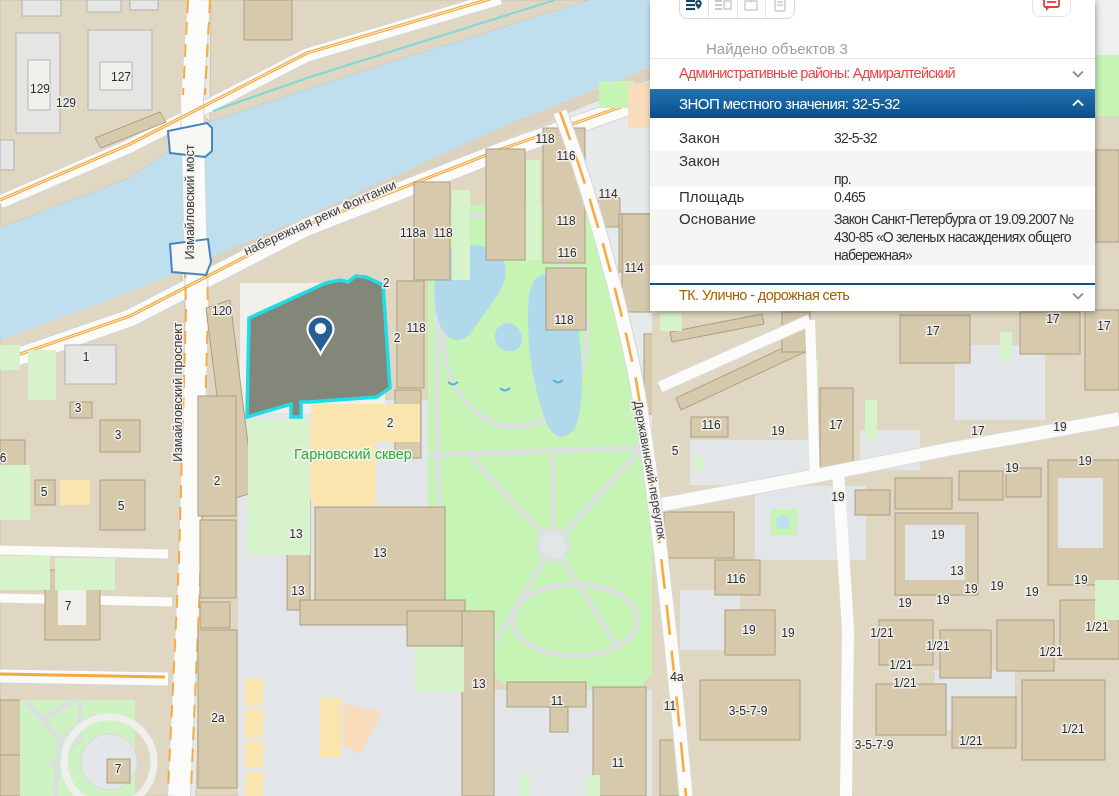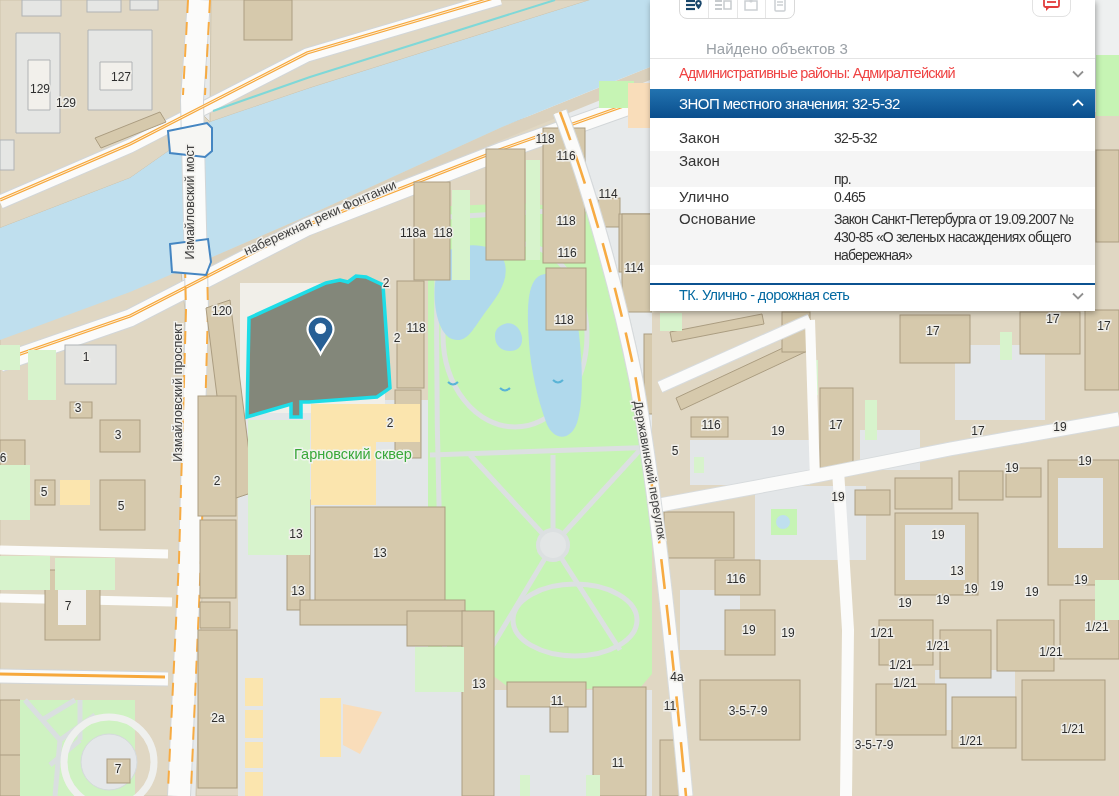--- a/index.html
+++ b/index.html
@@ -14,21 +14,21 @@
 .found{left:13px;top:40px;font-size:15px;color:#9ba1a7;margin-left:43px;}
 .hr1{left:0;top:58px;width:445px;height:0;border-top:1px solid #e4e4e4;}
 .acc1{left:29px;top:65px;font-size:14.5px;color:#ef4444;letter-spacing:-0.8px;}
 .blueh{left:0;top:89px;width:445px;height:29px;background:linear-gradient(#2273b0,#0a4e8d);}
 .blueh b{position:absolute;left:29px;top:6px;font-size:15px;color:#fff;font-weight:normal;letter-spacing:-0.55px;}
 .stripe1{left:0;top:151px;width:445px;height:36px;background:#f5f5f5;}
 .stripe2{left:0;top:209px;width:445px;height:56px;background:#f5f5f5;}
 .rl{font-size:15px;color:#333;white-space:nowrap;}
 .rv{font-size:14px;letter-spacing:-0.8px;color:#333;white-space:nowrap;}
 .blueline{left:0;top:283px;width:445px;height:2px;background:#0b5190;}
-.acc3{left:29px;top:287px;font-size:14.5px;color:#0369a1;letter-spacing:-0.6px;}
+.acc3{left:29px;top:287px;font-size:14.5px;color:#a16207;letter-spacing:-0.6px;}
 .chev{position:absolute;}
 </style></head>
 <body>
 <div id="wrap">
 <svg width="1119" height="796" viewBox="0 0 1119 796">
 <rect x="0" y="0" width="1119" height="796" fill="#e7eaeb"></rect>
 
 <g stroke-linejoin="round">
 <polygon points="0,0 190,0 188,100 210,122 130,178 0,228" fill="#e0d7c3" stroke="#cdc3ac"></polygon>
 <polygon points="211,0 590,0 450,44 310,88 210,122" fill="#e0d7c3" stroke="#cdc3ac"></polygon>
@@ -394,21 +394,21 @@
       </div>
  <svg class="chev" style="right:11px;top:99px" width="12" height="8">
         <polyline points="1,6.5 6,1.5 11,6.5" fill="none" stroke="#fff" stroke-width="1.8"></polyline>
       </svg>
  <div class="stripe1"></div>
  <div class="stripe2"></div>
  <div class="rl" style="left:29px;top:129px">Закон</div>
  <div class="rv" style="left:184px;top:130px">32-5-32</div>
  <div class="rl" style="left:29px;top:152px">Закон</div>
  <div class="rv" style="left:184px;top:171px">пр.</div>
- <div class="rl" style="left:29px;top:188px">Улично</div>
+ <div class="rl" style="left:29px;top:188px">Площадь</div>
  <div class="rv" style="left:184px;top:189px">0.465</div>
  <div class="rl" style="left:29px;top:210px">Основание</div>
  <div class="rv" style="left:184px;top:211px">Закон Санкт-Петербурга от 19.09.2007 №</div>
  <div class="rv" style="left:184px;top:229px">430-85 «О зеленых насаждениях общего</div>
  <div class="rv" style="left:184px;top:247px">набережная»</div>
  <div class="blueline"></div>
  <div class="acc3">ТК. Улично - дорожная сеть</div>
  <svg class="chev" style="right:11px;top:292px" width="12" height="8">
         <polyline points="1,1.5 6,6.5 11,1.5" fill="none" stroke="#909090" stroke-width="1.8"></polyline>
       </svg>

